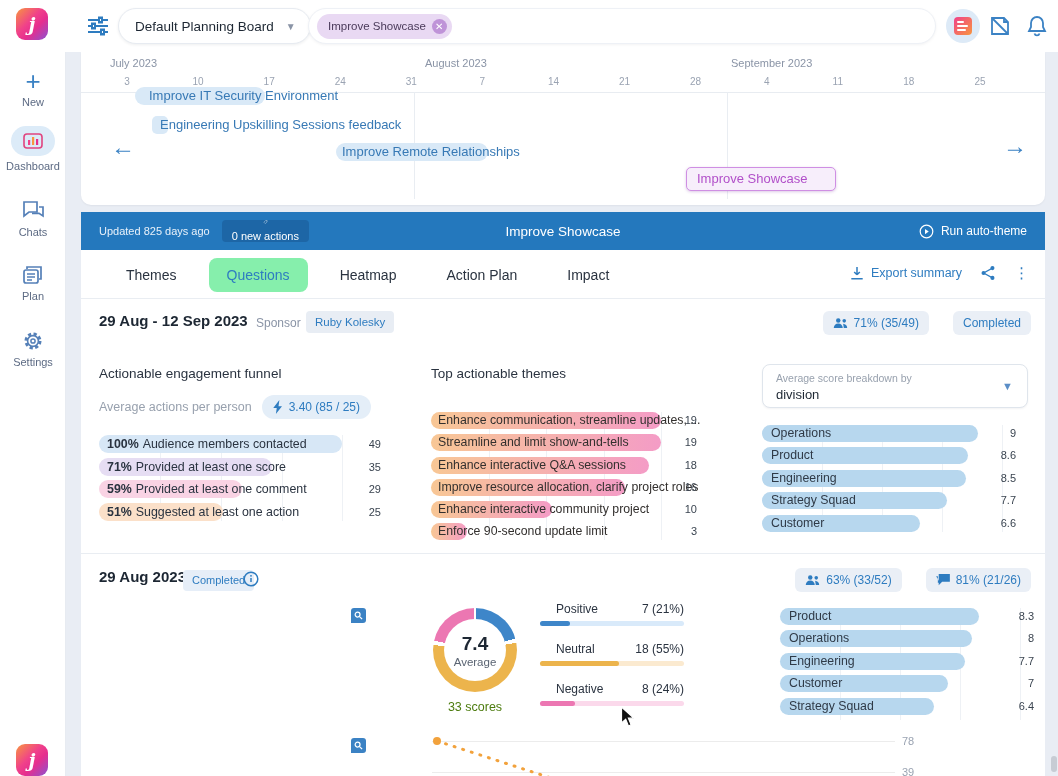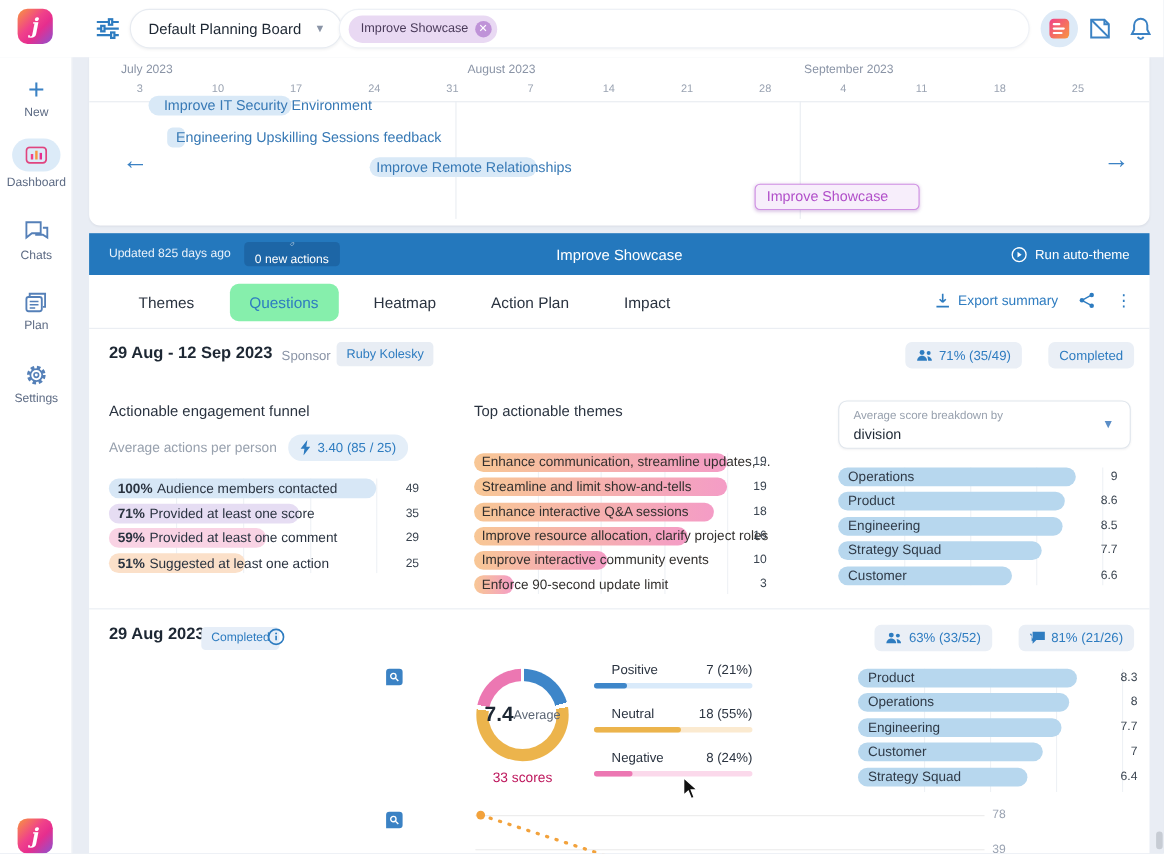--- a/index.html
+++ b/index.html
@@ -127,25 +127,25 @@
                   line-height:21px; padding:0 9px; font-size:11px; color:#2e7cc0; }
   .info-ic { position:absolute; left:162px; top:321px; }
 
   .q-text { position:absolute; left:18px; width:240px; font-size:13px; color:#2a3340; line-height:17px; }
   .lens { position:absolute; width:15px; height:15px; background:#3b82c4; border-radius:3px 3px 3px 0;
           display:flex; align-items:center; justify-content:center; }
 
   .donut { position:absolute; left:352px; top:358px; width:84px; height:84px; border-radius:50%;
            background:conic-gradient(#fff 0 2deg,#3e86c9 2deg 74deg,#fff 74deg 80deg,#ecb44c 80deg 277deg,#fff 277deg 283deg,#ec77b2 283deg 358deg,#fff 358deg 360deg); }
   .donut::after { content:""; position:absolute; inset:11px; background:#fff; border-radius:50%; }
-  .donut-center { position:absolute; inset:0; z-index:1; display:flex; flex-direction:row; align-items:center;
+  .donut-center { position:absolute; inset:0; z-index:1; display:flex; flex-direction:column; align-items:center;
                   justify-content:center; }
   .donut-avg { font-size:19px; font-weight:700; color:#1d2733; }
   .donut-sub { font-size:11.5px; color:#5a6472; margin-top:1px; }
-  .donut-scores { position:absolute; left:352px; top:450px; width:84px; text-align:center; font-size:12.5px; color:#be185d; }
+  .donut-scores { position:absolute; left:352px; top:450px; width:84px; text-align:center; font-size:12.5px; color:#4d7c0f; }
 
   .sent-col { position:absolute; left:459px; top:352px; width:144px; }
   .srow { position:relative; height:40px; }
   .slabel { position:absolute; left:16px; top:0; font-size:12px; color:#2a3340; }
   .sval { position:absolute; right:0; top:0; font-size:12px; color:#2a3340; }
   .strack { position:absolute; left:0; top:19px; width:144px; height:5px; border-radius:3px; }
   .sfill { height:100%; border-radius:3px; }
 
   .q1-bars { position:absolute; left:699px; top:358px; width:254px; }
 
@@ -414,21 +414,21 @@
           <div class="twrap">
               <div class="tbar" style="width: 84.2105%;"></div>
             </div>
           <span class="tlabel">Improve resource allocation, clarify project roles</span>
           <span class="tval">16</span>
         </div>
         <div class="trow">
           <div class="twrap">
               <div class="tbar" style="width: 52.6316%;"></div>
             </div>
-          <span class="tlabel">Improve interactive community events</span>
+          <span class="tlabel">Enhance interactive community project</span>
           <span class="tval">10</span>
         </div>
         <div class="trow">
           <div class="twrap">
               <div class="tbar" style="width: 15.7895%;"></div>
             </div>
           <span class="tlabel">Enforce 90-second update limit</span>
           <span class="tval">3</span>
         </div>
       </div>

